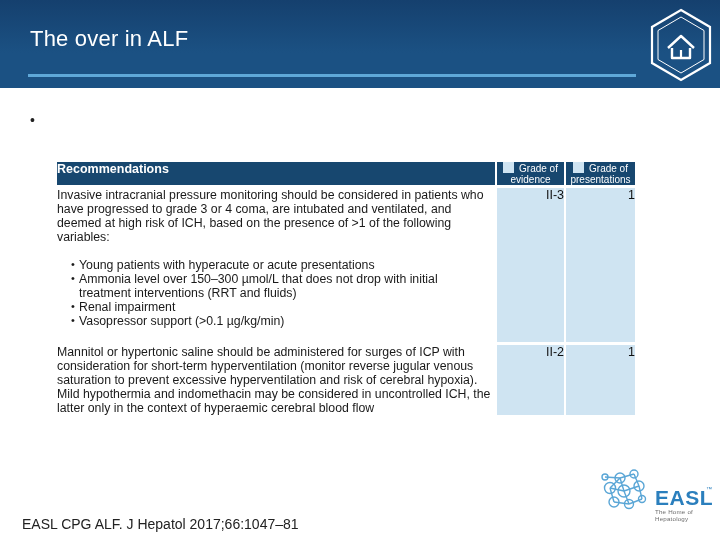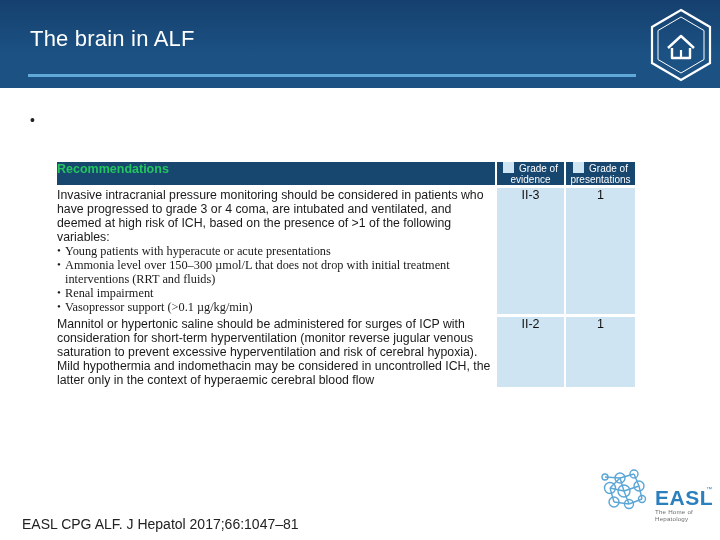--- a/index.html
+++ b/index.html
@@ -82,21 +82,21 @@
     border-collapse: collapse;
     width: 578px;
     table-layout: fixed;
   }
   table.rec th, table.rec td {
     vertical-align: top;
     padding: 0;
   }
   .th-rec {
     background: #17476f;
-    color: #22c55e;
+    color: #ffffff;
     font-size: 12.5px;
     font-weight: bold;
     text-align: left;
     padding: 6px 8px 7px 8px;
     height: 13px;
     border-right: 2px solid #ffffff;
   }
   .th-ev, .th-rc {
     background: #17476f;
     color: #ffffff;
@@ -121,36 +121,35 @@
     color: #1a1a1a;
     font-size: 12.3px;
     line-height: 14px;
     padding: 7px 8px 8px 9px;
     border-right: 2px solid #ffffff;
   }
   .cell-ev, .cell-rc {
     background: #cfe4f2;
     color: #111111;
     font-size: 12.5px;
-    text-align: center;
+    text-align: right;
     vertical-align: middle;
     border-right: 2px solid #ffffff;
   }
   .cell-rc { border-right: none; }
   .row-gap td {
     height: 3px;
     background: #ffffff;
     padding: 0;
     border: none;
   }
   .cell-text ul {
-    margin: 0;
+    margin: 14px;
     padding: 0;
     list-style: none;
-    font-family: Liberation Serif, serif;
   }
   .cell-text li {
     position: relative;
     padding-left: 8px;
   }
   .cell-text li:before {
     content: "\2022";
     position: absolute;
     left: 0;
     top: -1px;
@@ -194,21 +193,21 @@
     top: 508px;
     font-size: 6.2px;
     color: #6d6d6d;
     letter-spacing: 0.2px;
   }
 </style>
 </head>
 <body>
 
 <div class="header">
-  <div class="header-title">The brain in ALF</div>
+  <div class="header-title">The over in ALF</div>
   <div class="header-underline"></div>
 </div>
 
 <svg class="hex-logo" viewBox="0 0 66 74">
   <polygon points="33,2 62,19 62,55 33,72 4,55 4,19" fill="none" stroke="#ffffff" stroke-width="2.2"></polygon>
   <polygon points="33,9 56,22.5 56,51.5 33,65 10,51.5 10,22.5" fill="none" stroke="#ffffff" stroke-width="1"></polygon>
   <path d="M20 40 L33 28 L46 40" fill="none" stroke="#ffffff" stroke-width="2.4" stroke-linejoin="round"></path>
   <path d="M24 40 L24 50 L42 50 L42 40" fill="none" stroke="#ffffff" stroke-width="2.4" stroke-linejoin="round"></path>
   <path d="M33 50 L33 42" fill="none" stroke="#ffffff" stroke-width="2.2"></path>
 </svg>

